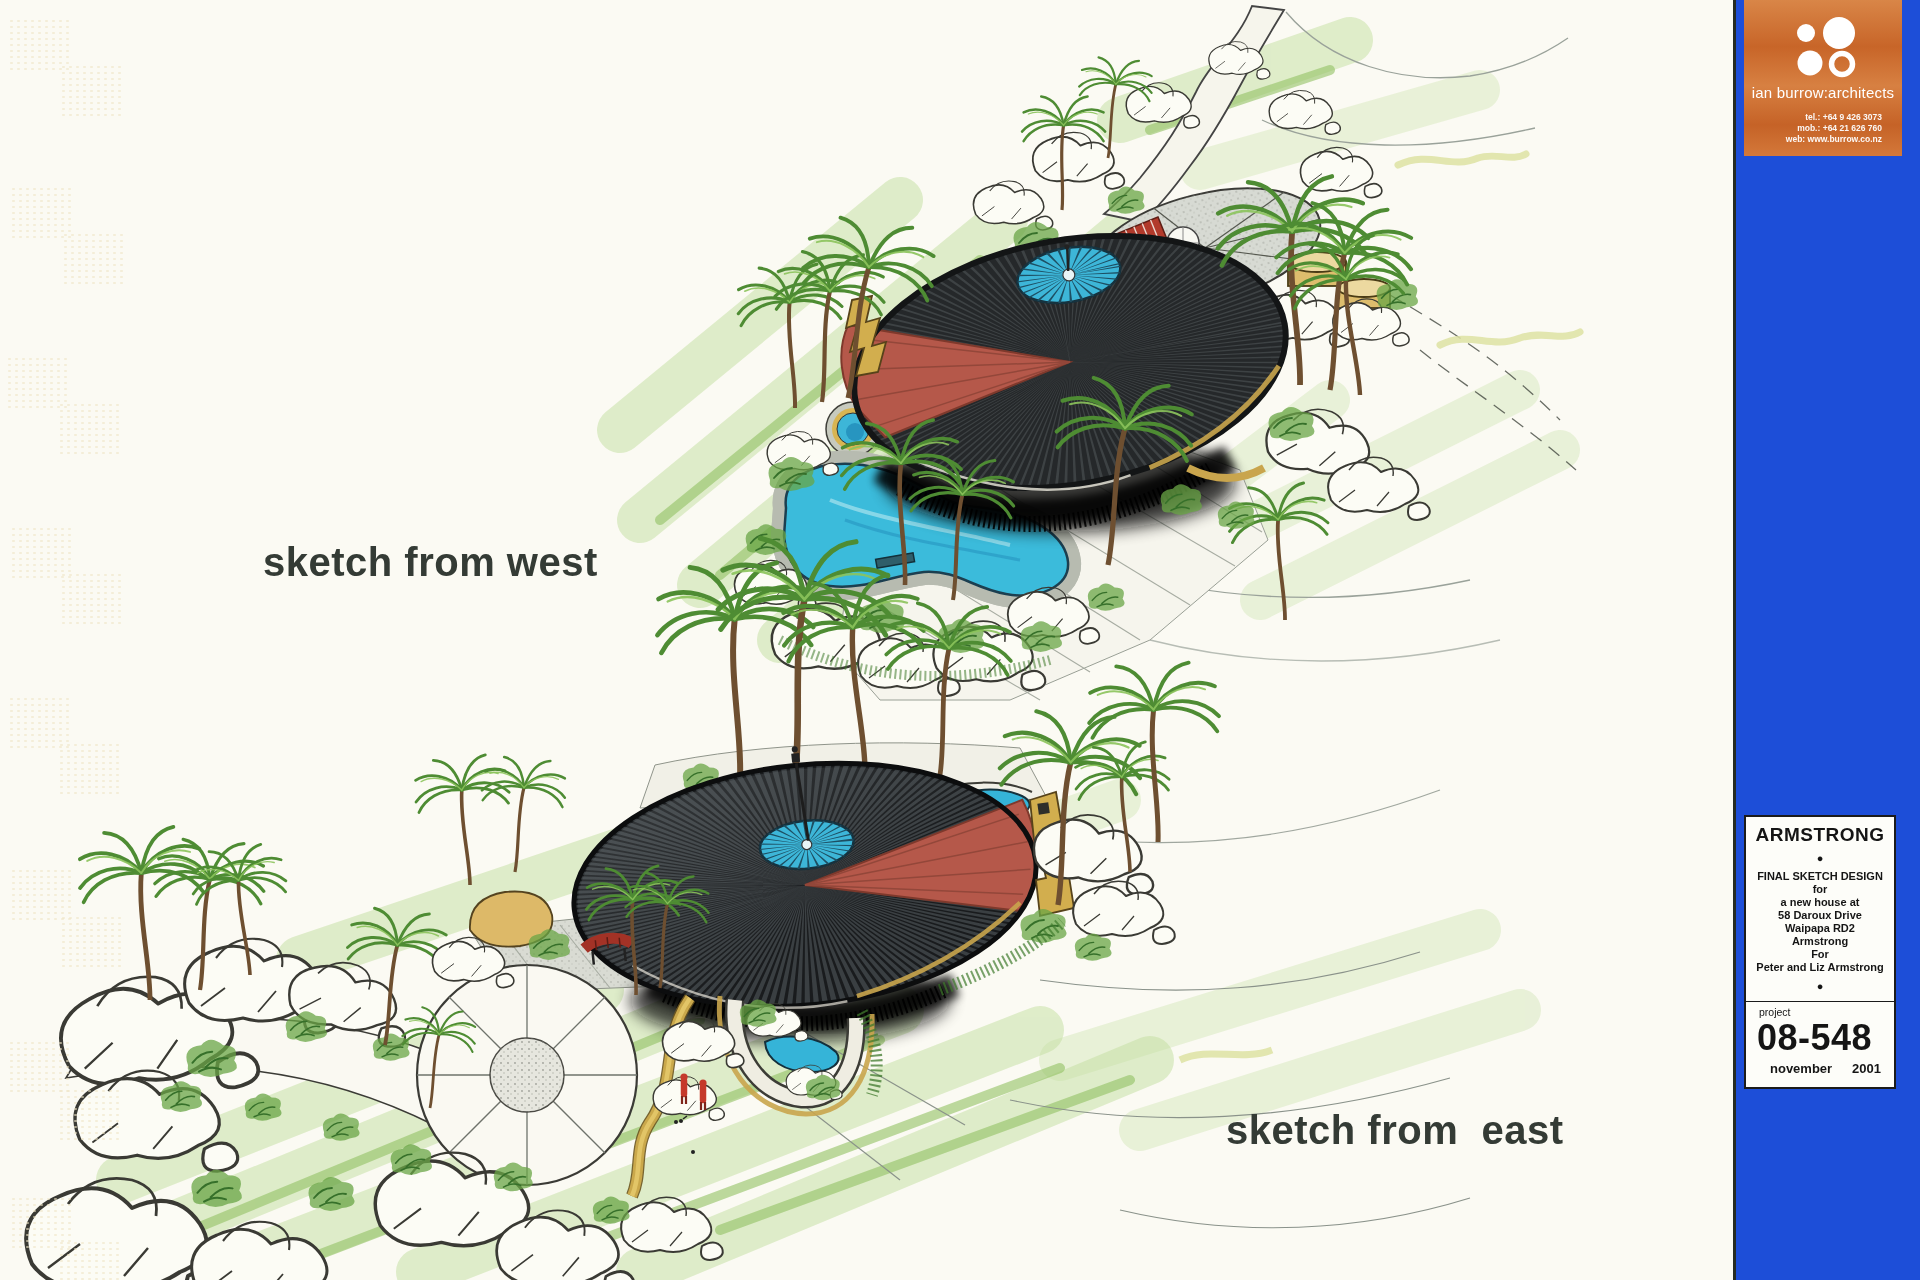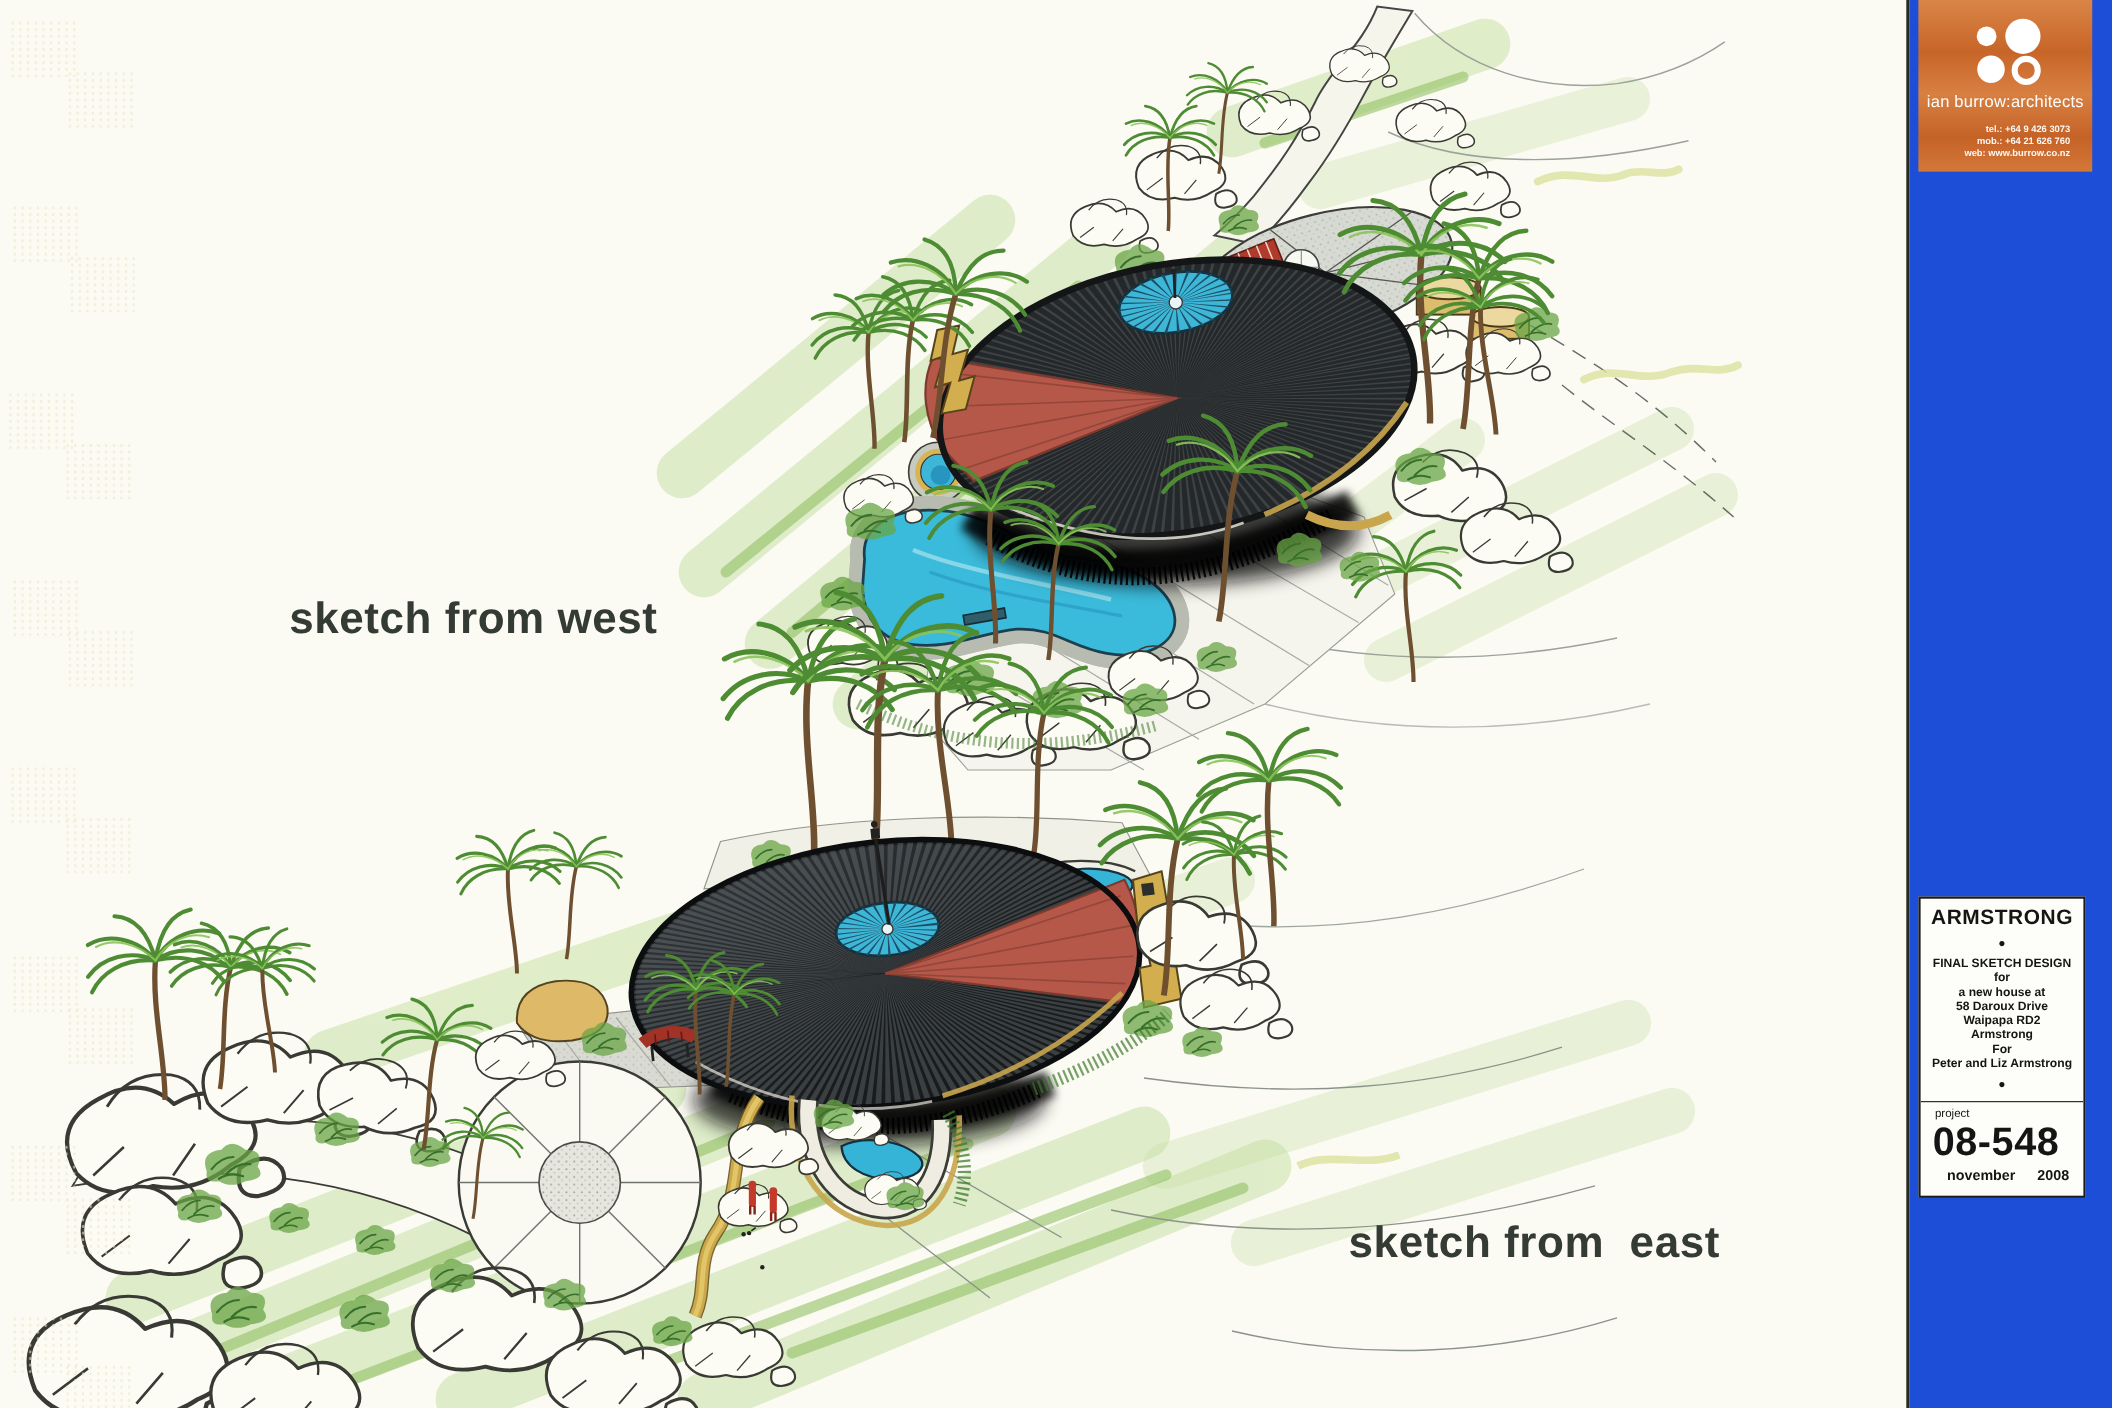--- a/index.html
+++ b/index.html
@@ -538,18 +538,18 @@
       <div class="tb-line">Armstrong</div>
       <div class="tb-line">For</div>
       <div class="tb-line">Peter and Liz Armstrong</div>
     </div>
     <div class="bullet">●</div>
     <hr class="tb-divider">
     <div class="project-label">project</div>
     <div class="project-number">08-548</div>
     <div class="date-row">
       <span>november</span>
-      <span>2008</span>
+      <span>2001</span>
     </div>
   </div>
 
 </aside>
 </div>
 
 </body></html>

